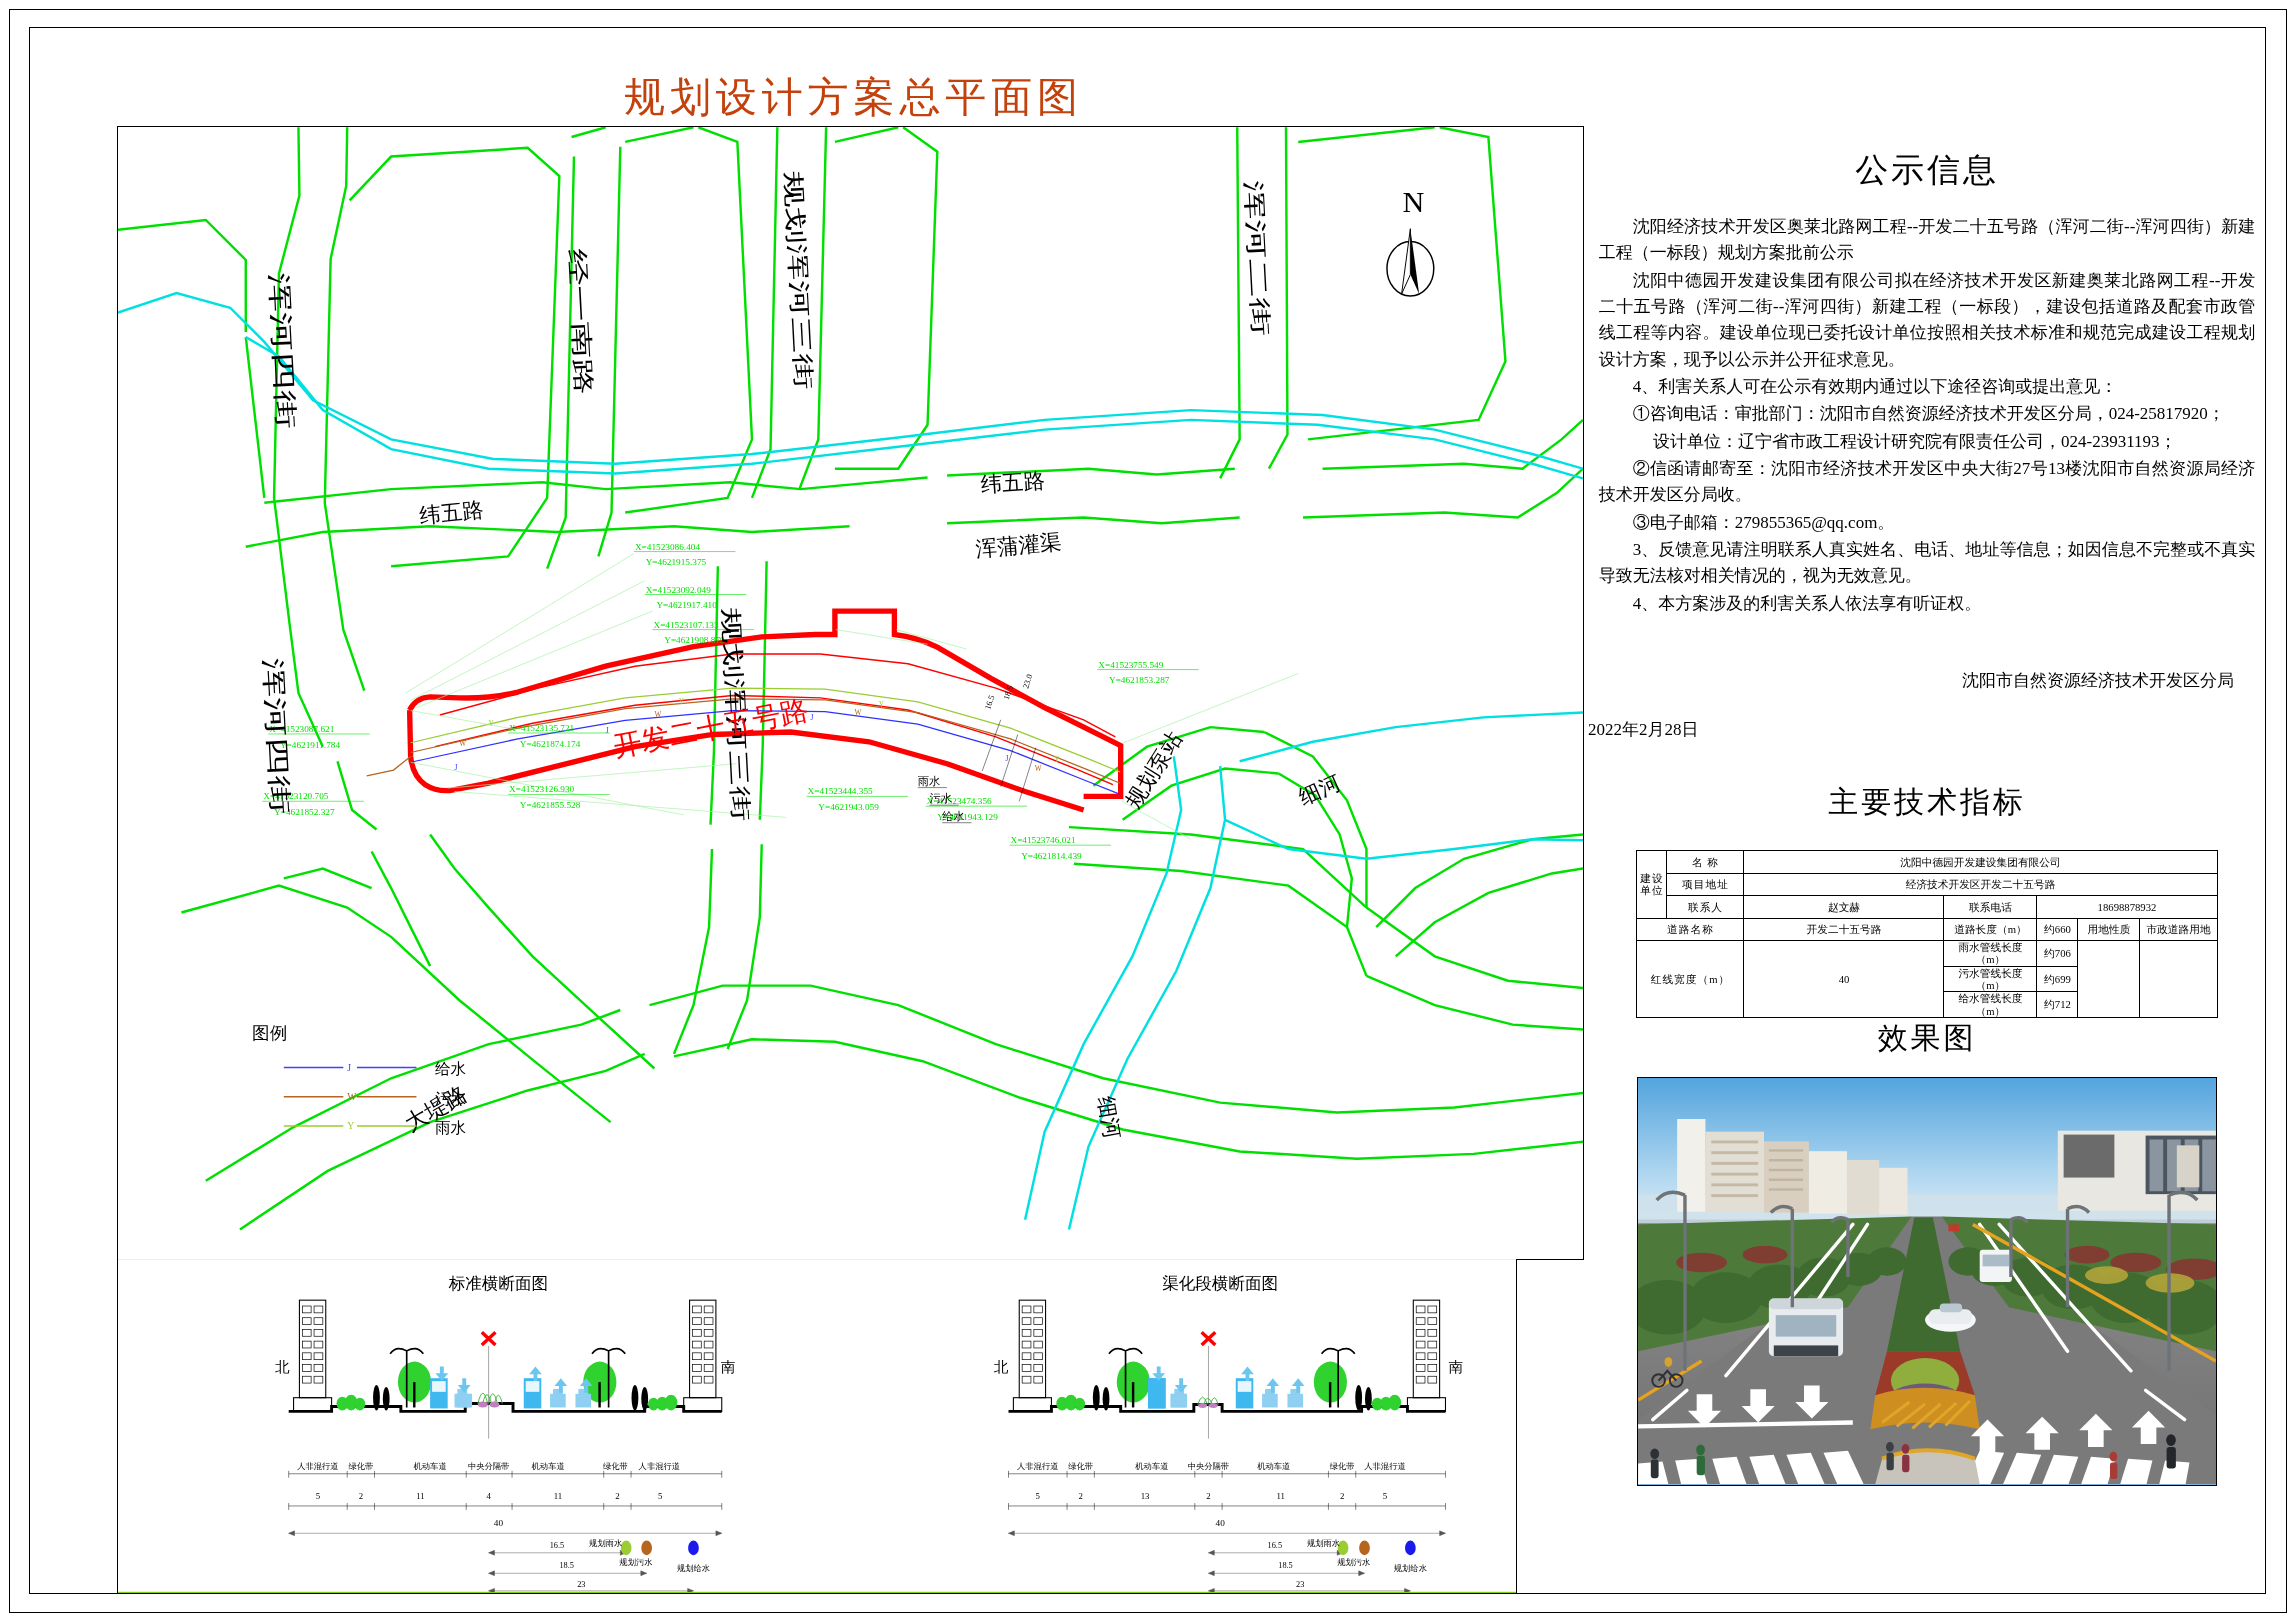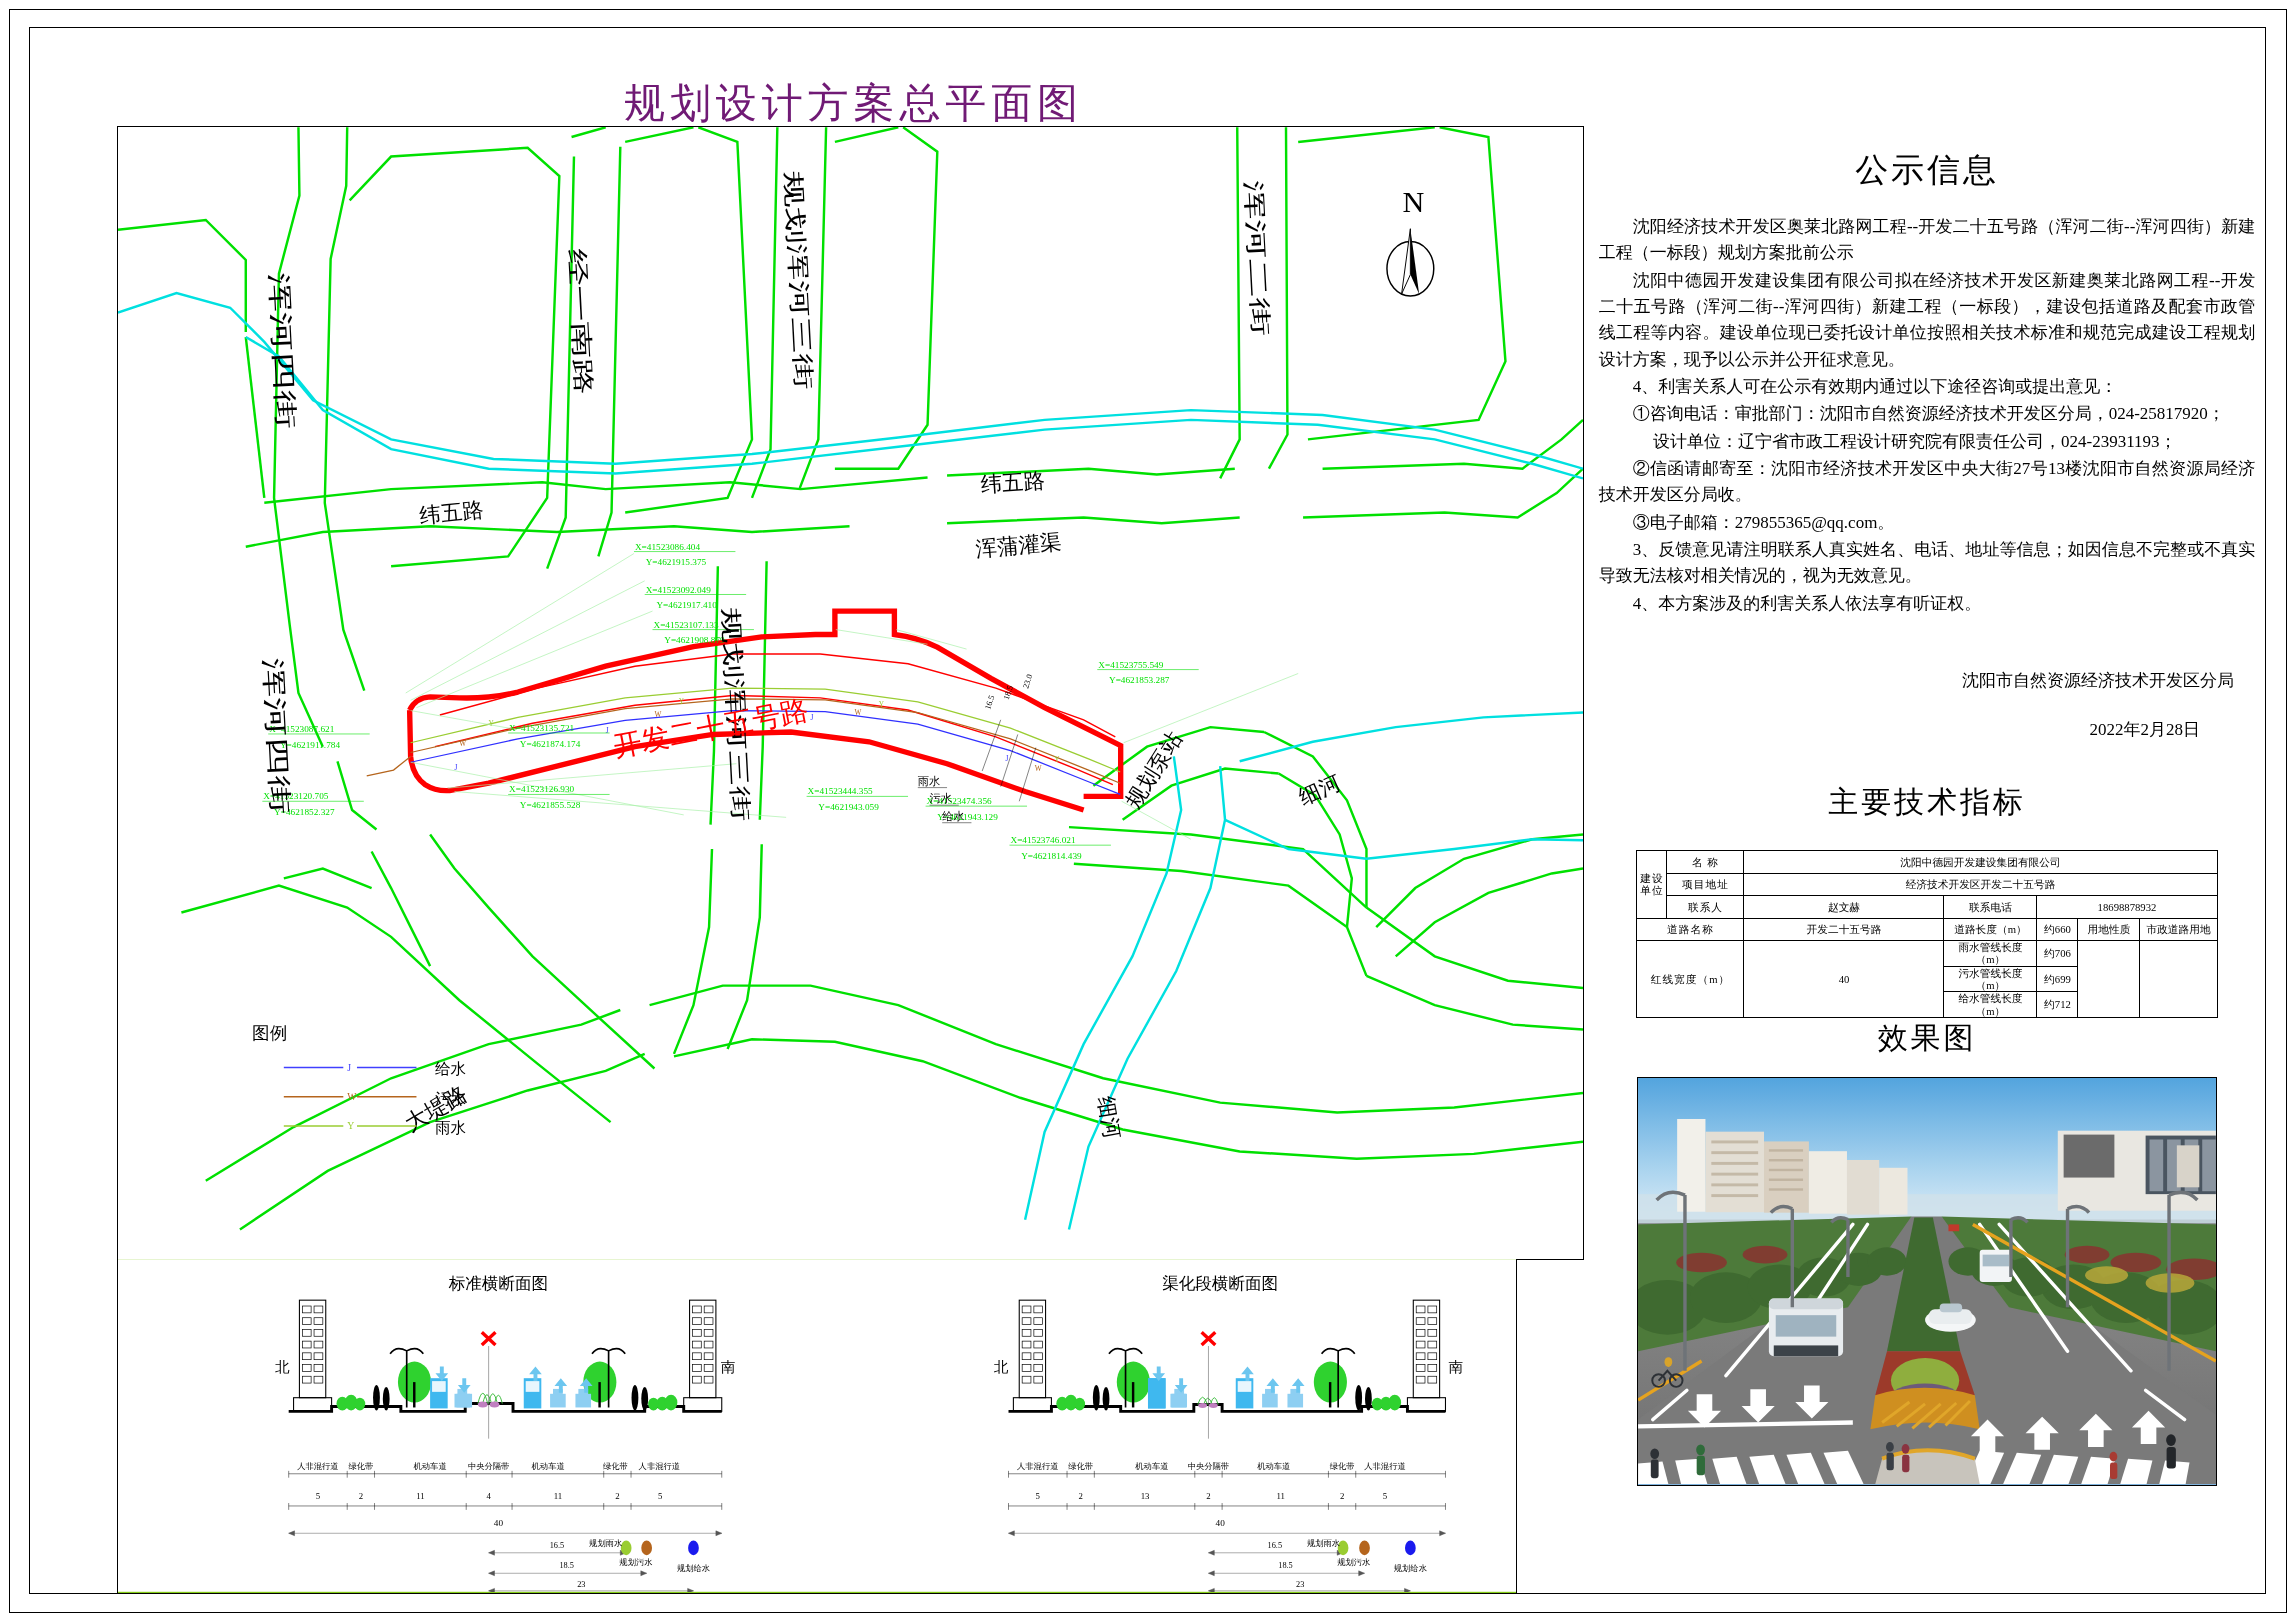--- a/index.html
+++ b/index.html
@@ -3,39 +3,39 @@
 <meta charset="utf-8">
 <style>
   html,body{margin:0;padding:0;background:#fff;}
   body{font-family:"Liberation Serif",serif;}
   #sheet{position:relative;width:2295px;height:1621px;background:#fff;overflow:hidden;}
 
   .outer-border{position:absolute;left:8.8px;top:8.8px;width:2278px;height:1604px;border:1.5px solid #000;box-sizing:border-box;}
   .inner-border{position:absolute;left:29px;top:27px;width:2237px;height:1567px;border:1px solid #000;box-sizing:border-box;}
 
   
-  .sheet-title{position:absolute;left:146px;top:76px;width:1415px;text-align:center;
-    font-size:41px;letter-spacing:4.9px;color:#701a75;font-family:"Liberation Serif",serif;}
+  .sheet-title{position:absolute;left:146px;top:70px;width:1415px;text-align:center;
+    font-size:41px;letter-spacing:4.9px;color:#c2410c;font-family:"Liberation Serif",serif;}
 
   
   .map-frame{position:absolute;left:117px;top:126px;width:1467px;height:1134px;
     border:1px solid #000;box-sizing:border-box;background:#fff;overflow:hidden;}
   .map-frame svg{position:absolute;left:0;top:0;}
   .xsec-frame{position:absolute;left:117px;top:1259px;width:1400px;height:335px;
     border:1px solid #000;border-top:none;box-sizing:border-box;background:#84cc16;overflow:hidden;}
 
   
   .right-panel{position:absolute;left:1588px;top:126px;width:678px;height:1468px;}
   .notice-title{text-align:center;font-size:33px;letter-spacing:2.9px;margin-top:21.5px;}
   .notice-body{margin:21.5px 10.7px 0 10.7px;font-size:17px;line-height:1.55;text-align:justify;color:#000;}
   .notice-body p{margin:0 0 1px 0;}
   .ind-p{text-indent:2em;}
   .ind-p2{text-indent:3.2em;}
   .sign{margin-top:52px;text-align:right;padding-right:32px;font-size:17px;}
-  .sign2{margin-top:26px;text-align:right;padding-right:66px;font-size:17px;}
+  .sign2{margin-top:26px;text-align:left;padding-right:66px;font-size:17px;}
 
   .tech-title{text-align:center;font-size:30px;letter-spacing:2.9px;margin-top:41px;}
 
   
   table.tech{border-collapse:collapse;width:580px;margin:27px auto 0 auto;table-layout:fixed;}
   table.tech td{border:1px solid #000;text-align:center;font-size:10.7px;color:#000;
     padding:0;height:21.5px;line-height:1.15;font-family:"Liberation Serif",serif;}
   td.lab{letter-spacing:1px;}
 
   .eff-title{text-align:center;font-size:30px;letter-spacing:2.9px;}

